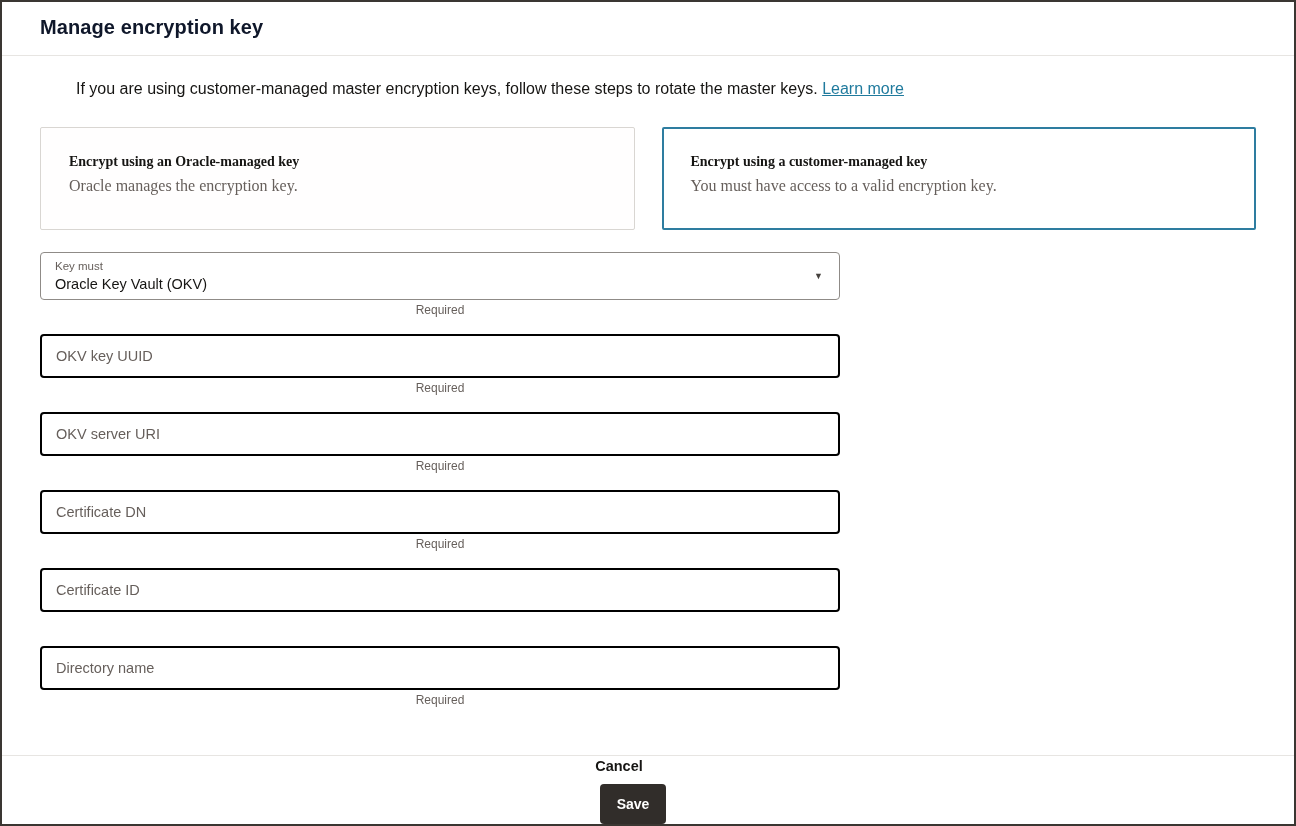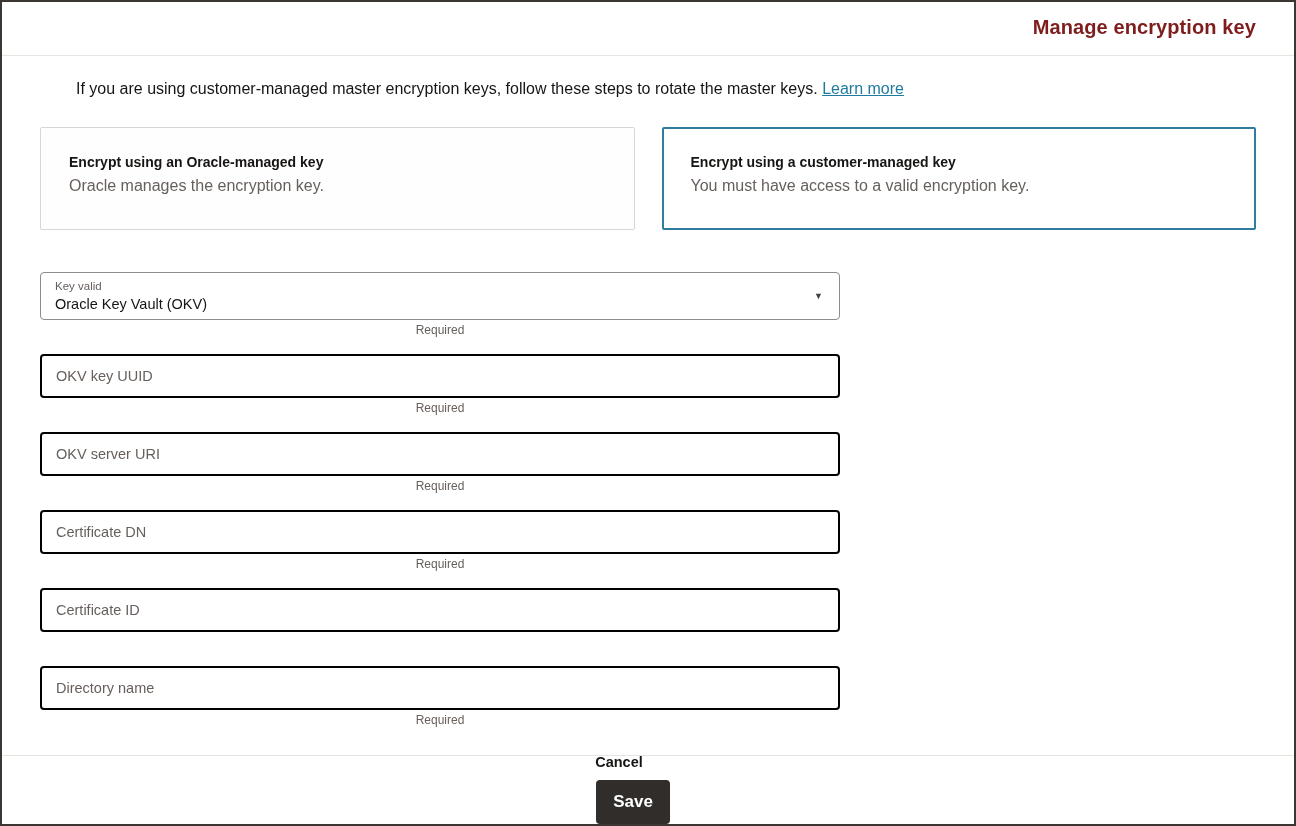--- a/index.html
+++ b/index.html
@@ -15,23 +15,22 @@
   }
 
   
   .dialog-header {
     padding: 14px 38px 16px 38px;
     border-bottom: 1px solid #e7e5e2;
   }
   .dialog-title {
     font-size: 20px;
     font-weight: 700;
-    color: #7f1d1d;
+    color: #0f172a;
     letter-spacing: 0.1px;
-    text-align: right;
   }
 
   
   .dialog-body {
     flex: 1;
     padding: 24px 38px 0 38px;
     overflow: hidden;
   }
   .description {
     font-size: 16px;
@@ -42,21 +41,22 @@
   .link {
     color: #1f7a9d;
     text-decoration: underline;
     cursor: pointer;
   }
 
   
   .option-cards {
     display: flex;
     gap: 27px;
-    margin-bottom: 42px;
+    margin-bottom: 22px;
+    font-family: Liberation Serif, serif;
   }
   .option-card {
     flex: 1 1 0;
     height: 103px;
     border: 1px solid #d9d6d2;
     border-radius: 2px;
     background: #fffefe;
     padding: 26px 28px;
     cursor: pointer;
   }
@@ -152,21 +152,21 @@
     color: #161513;
     margin-right: 28px;
     cursor: pointer;
     padding: 10px 6px;
   }
   .save-button {
     background: #312d2a;
     border: none;
     border-radius: 4px;
     font-family: "Liberation Sans", "DejaVu Sans", sans-serif;
-    font-size: 17px;
+    font-size: 14px;
     font-weight: 600;
     color: #ffffff;
     padding: 12px 17px;
     cursor: pointer;
   }
 </style>
 </head>
 <body>
 
 <header class="dialog-header">
@@ -188,21 +188,21 @@
     <div class="option-card selected">
       <div class="option-title">Encrypt using a customer-managed key</div>
       <div class="option-subtitle">You must have access to a valid encryption key.</div>
     </div>
   </div>
 
   <form class="form">
 
     <div class="field-group">
       <div class="select-box">
-        <div class="select-label">Key valid</div>
+        <div class="select-label">Key must</div>
         <div class="select-value">Oracle Key Vault (OKV)</div>
         <span class="select-caret">▼</span>
       </div>
       <div class="required-row">Required</div>
     </div>
 
     <div class="field-group">
       <input type="text" class="text-input" placeholder="OKV key UUID" style="">
       <div class="required-row">Required</div>
     </div>

